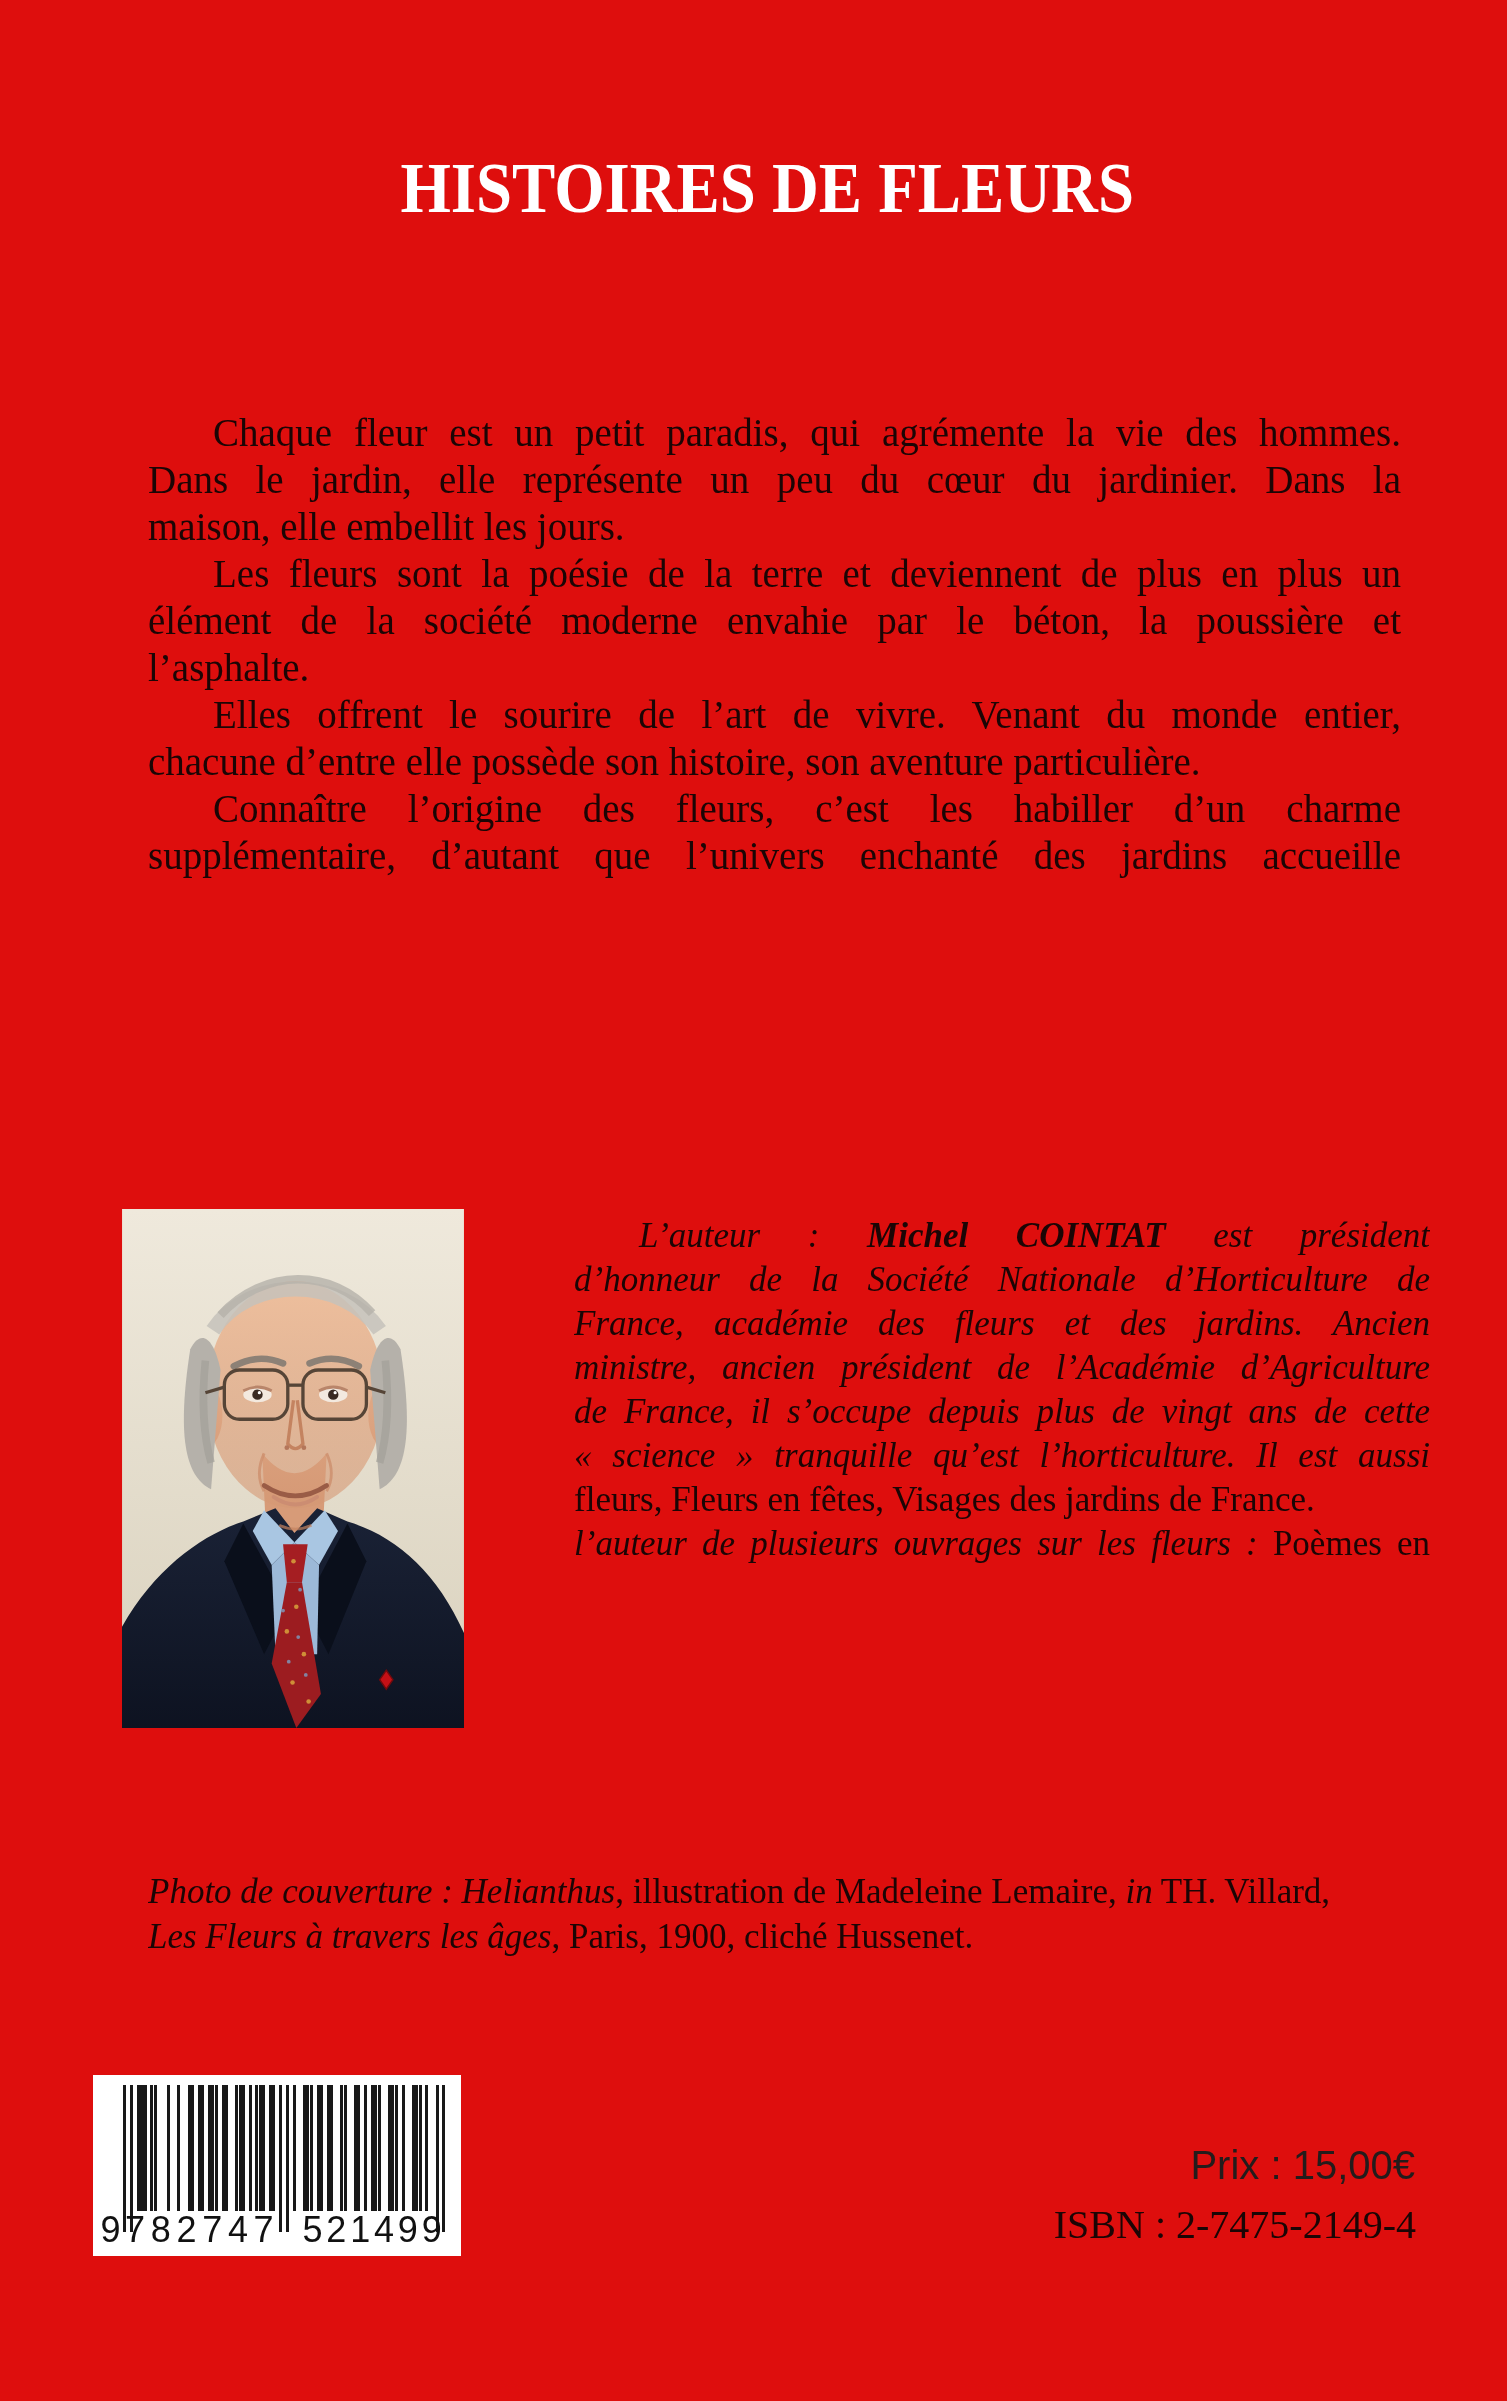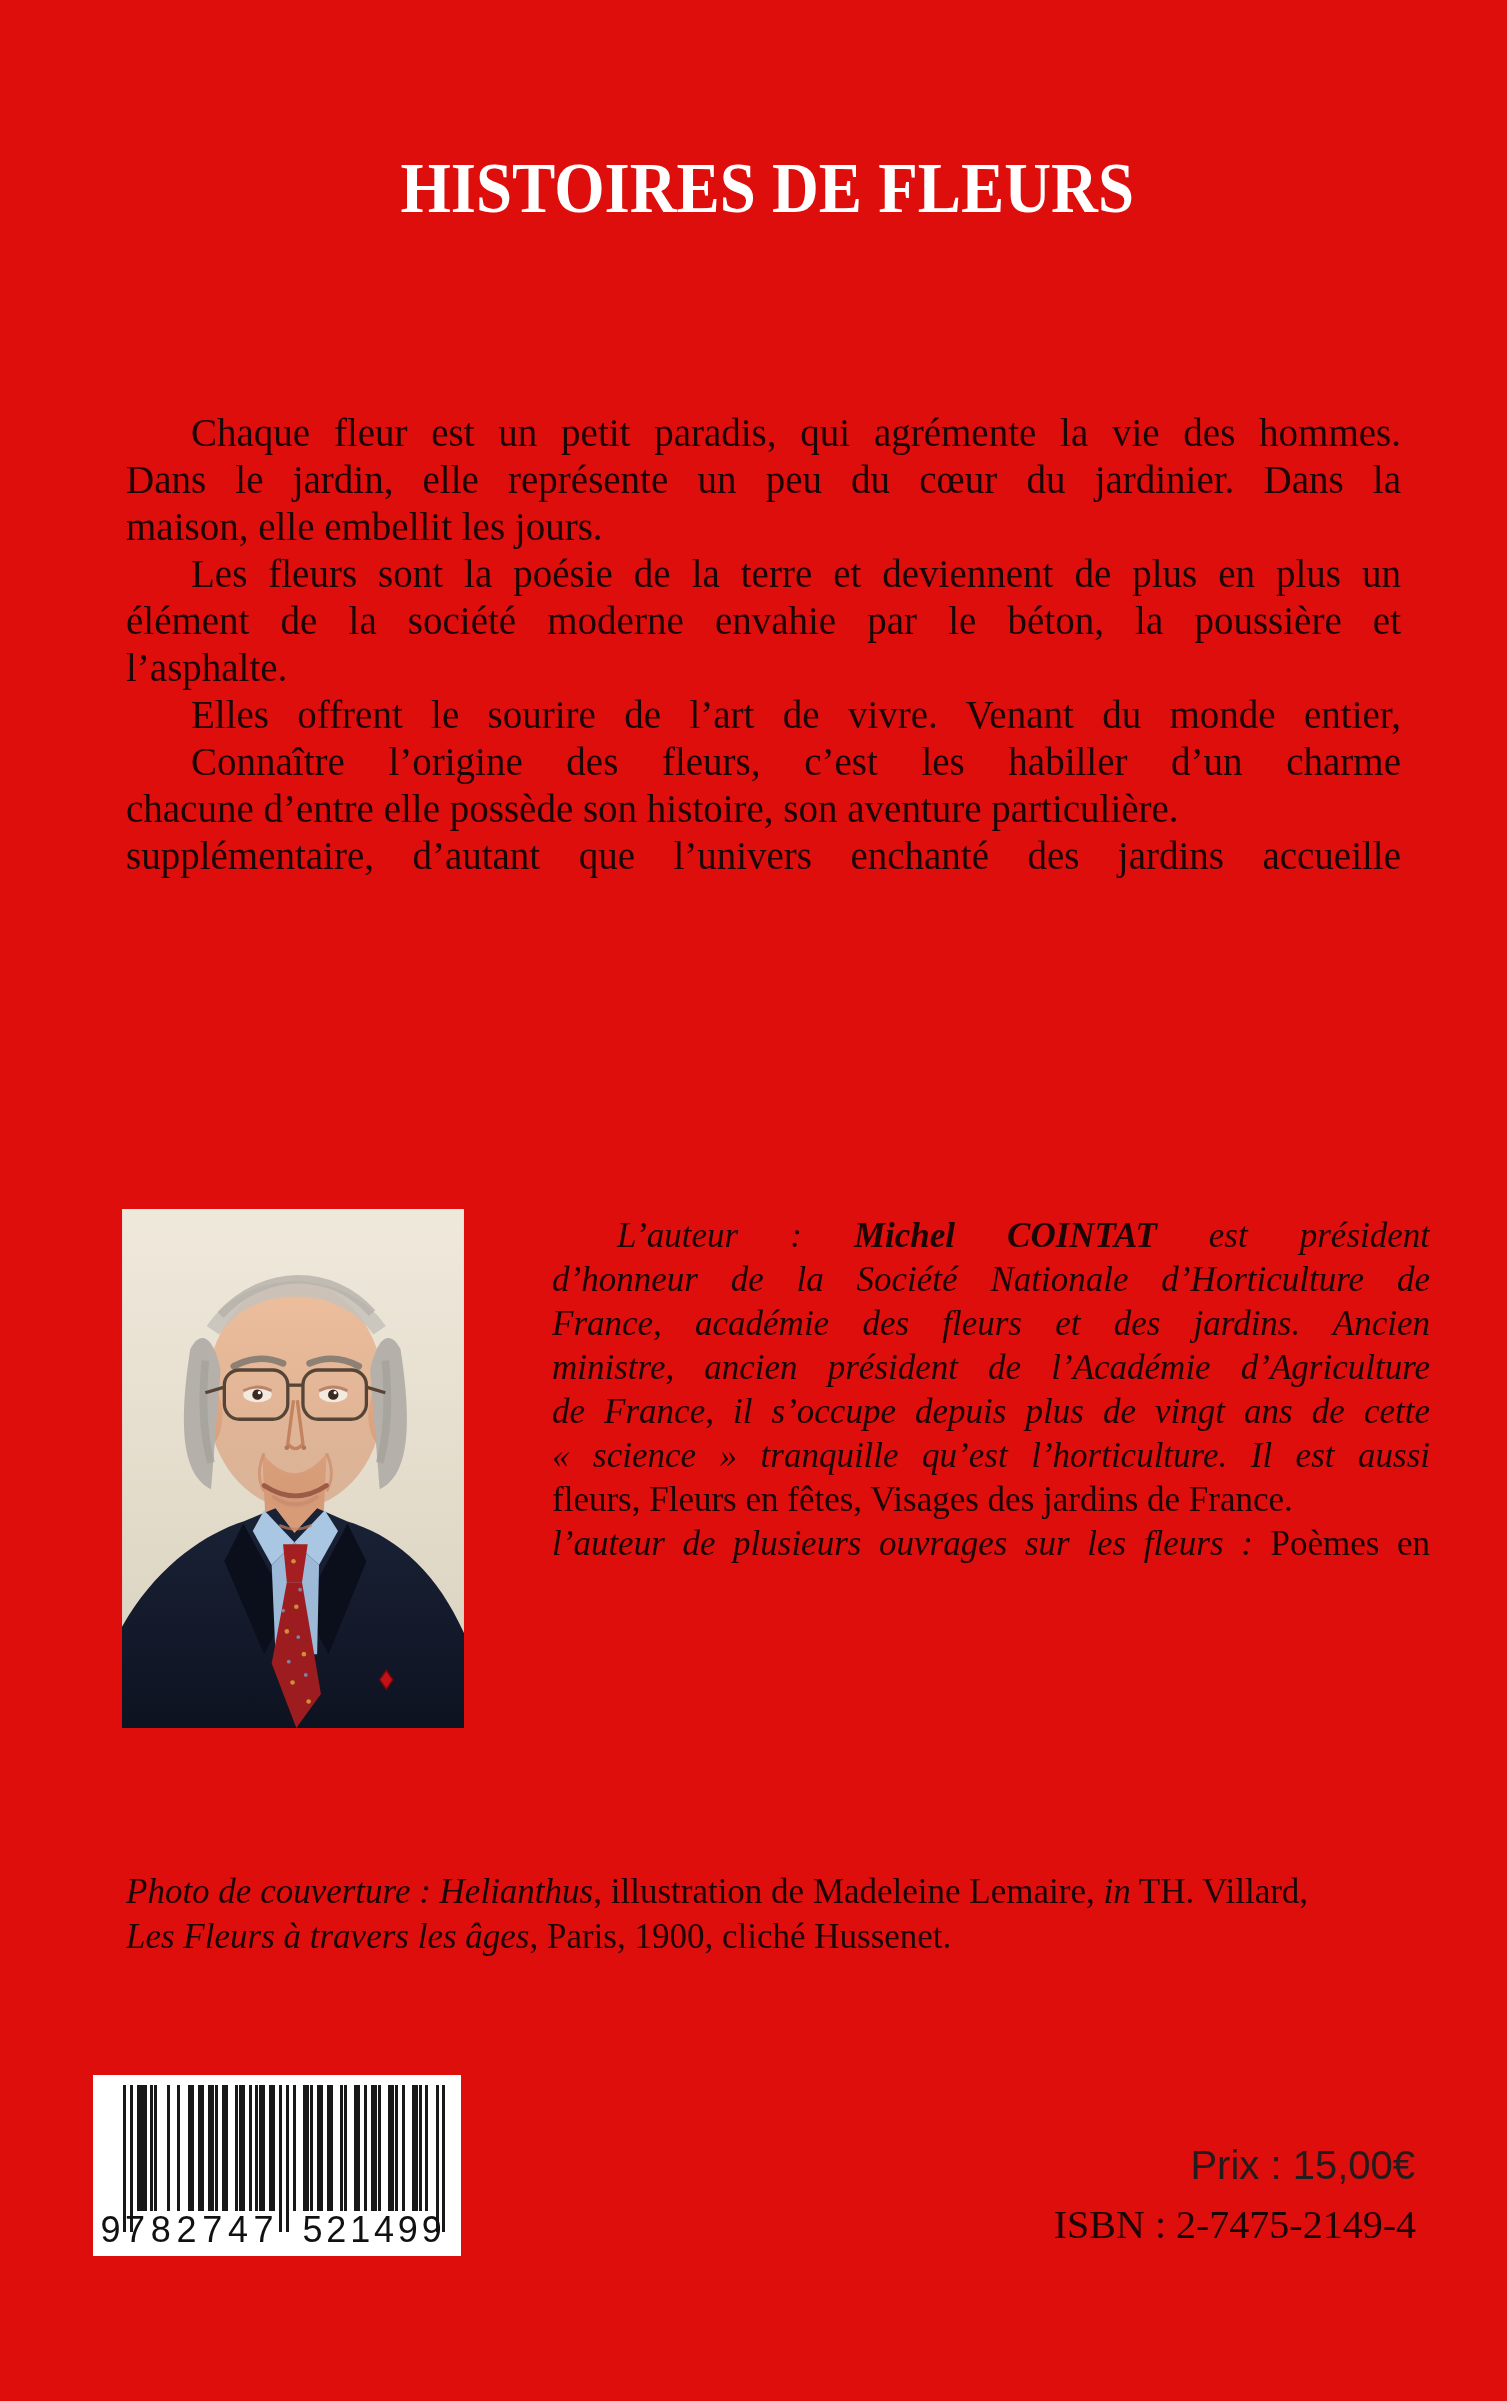--- a/index.html
+++ b/index.html
@@ -32,21 +32,21 @@
   .bio{
     position:absolute;left:552px;top:1214px;width:878px;
     font-size:35px;line-height:44px;
   }
   .bio .line{height:44px;}
   .caption{
     position:absolute;left:126px;top:1869px;width:1289px;
     font-size:35px;line-height:45px;
   }
   .caption .line{height:45px;}
-  .line{overflow:hidden;}
+  .line{overflow:hidden;margin-left:22px;}
   .line.just{text-align:justify;text-align-last:justify;}
   .line.ind{text-indent:65px;}
   .line .i{font-style:italic;}
   .line .bi{font-style:italic;font-weight:bold;}
   .line .r{font-style:normal;font-weight:normal;}
   
   .photo{
     position:absolute;left:122px;top:1209px;width:342px;height:519px;
   }
   .photo svg{display:block;width:100%;height:100%;}
@@ -90,22 +90,22 @@
   <h1 class="title">HISTOIRES DE FLEURS</h1>
 
   <section class="synopsis textblock">
       <div class="line just ind"><span class="r">Chaque fleur est un petit paradis, qui agrémente la vie des hommes.</span></div>
       <div class="line just"><span class="r">Dans le jardin, elle représente un peu du cœur du jardinier. Dans la</span></div>
       <div class="line"><span class="r">maison, elle embellit les jours.</span></div>
       <div class="line just ind"><span class="r">Les fleurs sont la poésie de la terre et deviennent de plus en plus un</span></div>
       <div class="line just"><span class="r">élément de la société moderne envahie par le béton, la poussière et</span></div>
       <div class="line"><span class="r">l’asphalte.</span></div>
       <div class="line just ind"><span class="r">Elles offrent le sourire de l’art de vivre. Venant du monde entier,</span></div>
+      <div class="line"><span class="r">chacune d’entre elle possède son histoire, son aventure particulière.</span></div>
       <div class="line just ind"><span class="r">Connaître l’origine des fleurs, c’est les habiller d’un charme</span></div>
-      <div class="line"><span class="r">chacune d’entre elle possède son histoire, son aventure particulière.</span></div>
       <div class="line just"><span class="r">supplémentaire, d’autant que l’univers enchanté des jardins accueille</span></div>
     </section>
 
   <div class="photo">
     <svg viewBox="0 0 361 548" xmlns="http://www.w3.org/2000/svg">
       <defs>
         <linearGradient id="bgG" x1="0" y1="0" x2="0" y2="1">
           <stop offset="0" stop-color="#efe9dc"></stop>
             <stop offset="1" stop-color="#d9d1bd"></stop>
         </linearGradient>

